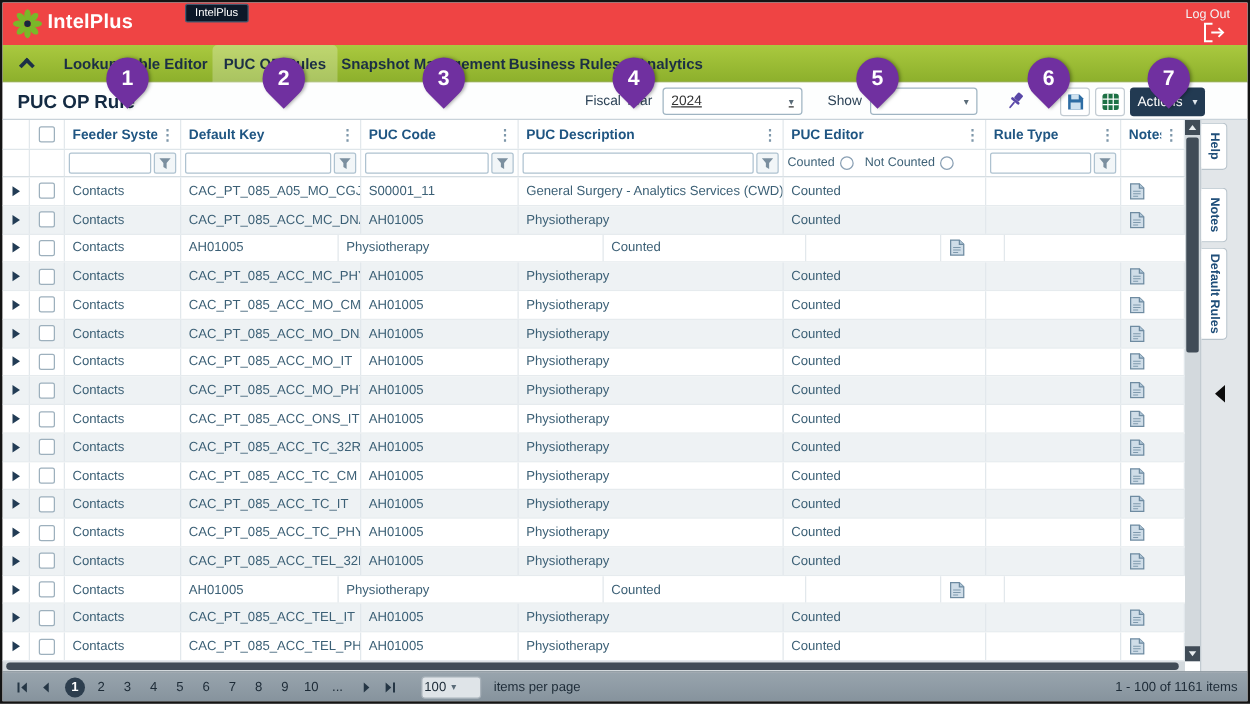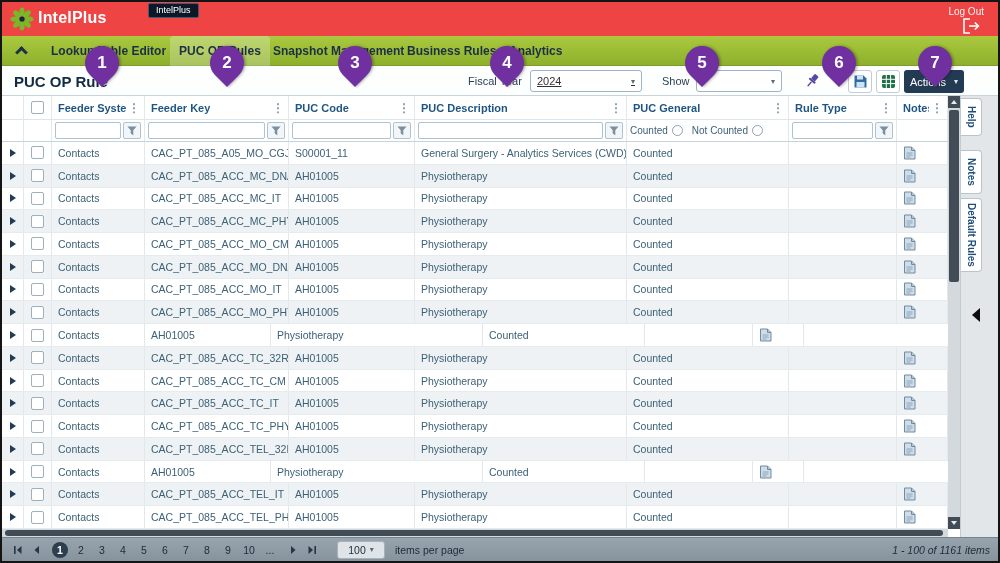--- a/index.html
+++ b/index.html
@@ -87,24 +87,24 @@
                   border-right:8px solid #0c0c0c; border-top:7px solid transparent; border-bottom:7px solid transparent; }
 
   
   .pager { left:0; top:535px; width:996px; height:24px; background:linear-gradient(#98a4ad,#86939d);
            display:flex; align-items:center; padding:0 8px; gap:3px; border-top:1px solid #76828c; }
   .pbtn { width:16px; height:16px; display:flex; align-items:center; justify-content:center; }
   .pages { display:flex; align-items:center; gap:5px; margin:0 4px; }
   .page { min-width:16px; height:16px; line-height:16px; text-align:center; font-size:10.5px; color:#1d2b37; padding:0 2px; }
   .page.current { background:#2d3e4e; color:#fff; border-radius:50%; font-weight:bold; }
   .psel { width:48px; height:18px; background:#dfe4e8; border:1px solid #a8b2ba; border-radius:3px;
-          display:flex; align-items:center; justify-content:center; padding:0 19px;
+          display:flex; align-items:center; justify-content:flex-end; padding:0 19px;
           font-size:10.5px; color:#1d2b37; margin-left:14px; }
   .plabel { font-size:10.5px; color:#1d2b37; margin-left:7px; }
-  .prange { margin-left:auto; font-size:10.5px; color:#1d2b37;font-style:italic; }
+  .prange { margin-left:auto; font-size:10.5px; color:#1d2b37; }
 
   
   .marker { position:absolute; top:44px; width:34px; height:34px; background:#7030a0;
             border-radius:50% 50% 50% 0; transform:rotate(-45deg); z-index:60;
             box-shadow:1px 1px 3px rgba(0,0,0,.35); }
   .marker span { position:absolute; inset:0; display:flex; align-items:center; justify-content:center;
                  transform:rotate(45deg); color:#fff; font-size:17px; font-weight:bold; }
 </style>
 </head>
 <body>
@@ -187,33 +187,33 @@
   <div class="grid-header">
       <div class="gcell exp"></div>
       <div class="gcell chk">
         <span class="cb"></span>
       </div>
       <div class="gcell hcol" style="width: 93px;">
         <span class="hlabel">Feeder System</span>
         <span class="hmenu">⋮</span>
       </div>
       <div class="gcell hcol" style="width: 144px;">
-        <span class="hlabel">Feeder Key</span>
+        <span class="hlabel">Default Key</span>
         <span class="hmenu">⋮</span>
       </div>
       <div class="gcell hcol" style="width: 126px;">
         <span class="hlabel">PUC Code</span>
         <span class="hmenu">⋮</span>
       </div>
       <div class="gcell hcol" style="width: 212px;">
         <span class="hlabel">PUC Description</span>
         <span class="hmenu">⋮</span>
       </div>
       <div class="gcell hcol" style="width: 162px;">
-        <span class="hlabel">PUC General</span>
+        <span class="hlabel">PUC Editor</span>
         <span class="hmenu">⋮</span>
       </div>
       <div class="gcell hcol" style="width: 108px;">
         <span class="hlabel">Rule Type</span>
         <span class="hmenu">⋮</span>
       </div>
       <div class="gcell hcol" style="width: 51px;">
         <span class="hlabel">Notes</span>
         <span class="hmenu">⋮</span>
       </div>
@@ -317,21 +317,20 @@
         </div>
       </div>
       <div class="grow">
         <div class="gcell exp">
           <span class="tri"></span>
         </div>
         <div class="gcell chk">
           <span class="cb"></span>
         </div>
         <div class="gcell dcol" style="width: 93px;">Contacts</div>
-        <div class="gcell dcol" style="width: 144px;">CAC_PT_085_ACC_MC_IT</div>
         <div class="gcell dcol" style="width: 126px;">AH01005</div>
         <div class="gcell dcol" style="width: 212px;">Physiotherapy</div>
         <div class="gcell dcol" style="width: 162px;">Counted</div>
         <div class="gcell dcol" style="width: 108px;"></div>
         <div class="gcell dcol" style="width: 51px;">
           <span class="noteic">
             <svg width="13" height="14" viewBox="0 0 13 14">
               <path d="M1.5 1 h7 L12 4.5 V13 H1.5 Z" fill="#cfdde8" stroke="#6e8ba1"></path>
               <path d="M8.5 1 V4.5 H12" fill="#aec5d6" stroke="#6e8ba1"></path>
               <path d="M3.5 7 h6 M3.5 9 h6 M3.5 11 h4" stroke="#7e99ad" stroke-width="0.8" fill="none"></path>
@@ -455,20 +454,21 @@
         </div>
       </div>
       <div class="grow">
         <div class="gcell exp">
           <span class="tri"></span>
         </div>
         <div class="gcell chk">
           <span class="cb"></span>
         </div>
         <div class="gcell dcol" style="width: 93px;">Contacts</div>
+        <div class="gcell dcol" style="width: 144px;">CAC_PT_085_ACC_ONS_IT</div>
         <div class="gcell dcol" style="width: 126px;">AH01005</div>
         <div class="gcell dcol" style="width: 212px;">Physiotherapy</div>
         <div class="gcell dcol" style="width: 162px;">Counted</div>
         <div class="gcell dcol" style="width: 108px;"></div>
         <div class="gcell dcol" style="width: 51px;">
           <span class="noteic">
             <svg width="13" height="14" viewBox="0 0 13 14">
               <path d="M1.5 1 h7 L12 4.5 V13 H1.5 Z" fill="#cfdde8" stroke="#6e8ba1"></path>
               <path d="M8.5 1 V4.5 H12" fill="#aec5d6" stroke="#6e8ba1"></path>
               <path d="M3.5 7 h6 M3.5 9 h6 M3.5 11 h4" stroke="#7e99ad" stroke-width="0.8" fill="none"></path>

